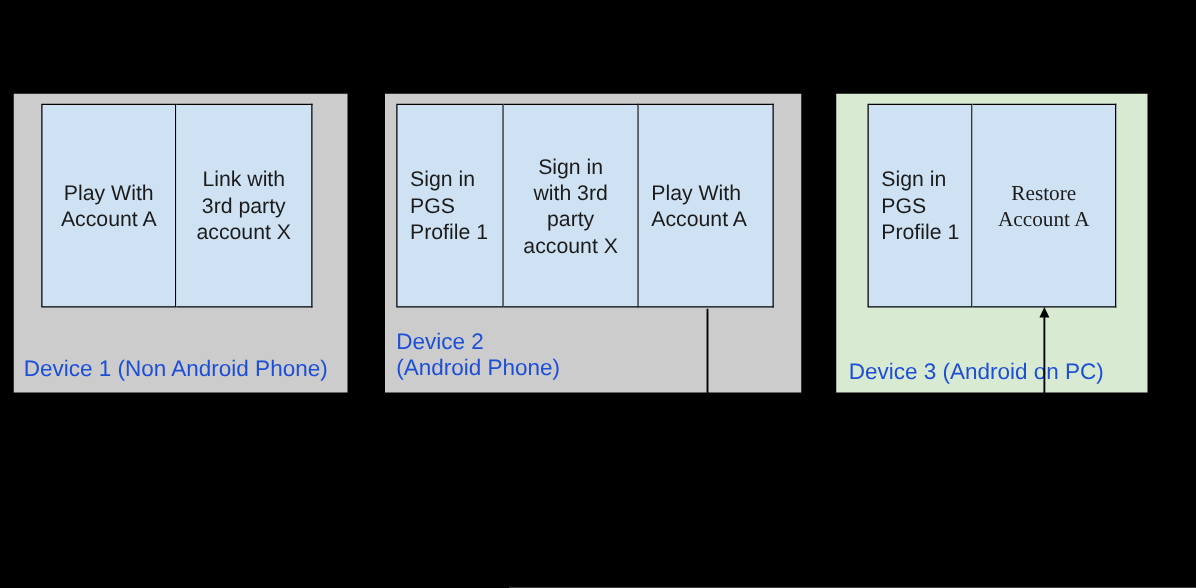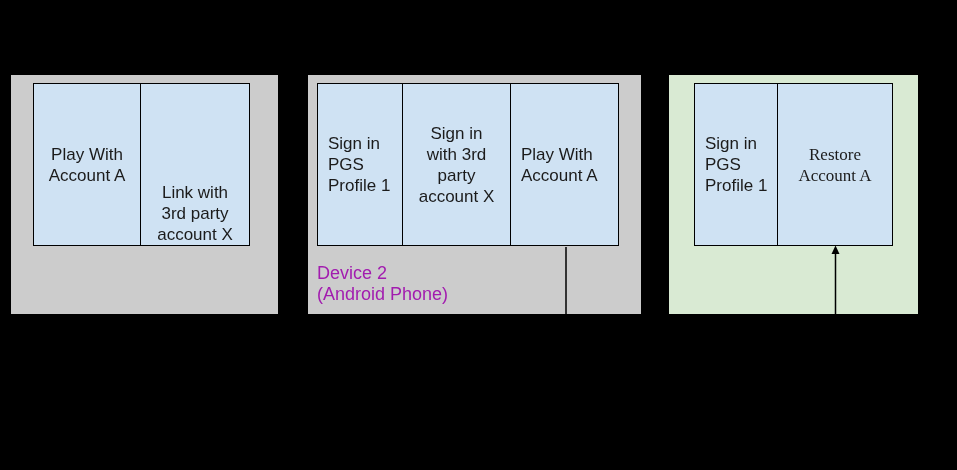--- a/index.html
+++ b/index.html
@@ -41,21 +41,21 @@
     color: #1b1b1b;
     white-space: pre-line;
   }
   .step.align-center .step-text { text-align: center; }
   .step.align-left   .step-text { text-align: left; padding-left: 10px; padding-right: 4px; }
 
   .device-label {
     position: absolute;
     font-size: 18px;
     line-height: 21px;
-    color: #a21caf;
+    color: #1d4ed8;
     white-space: pre-line;
   }
 
   .connector-svg {
     position: absolute;
     left: 0; top: 0;
     width: 957px;
     height: 470px;
     pointer-events: none;
     z-index: 5;
@@ -67,41 +67,42 @@
   #device-1 .device-label { left: 8px;  top: 210px; }
 
   #device-2 { left: 308px; width: 333px; }
   #device-2 .steps { left: 9px; }
   #device-2 .device-label { left: 9px;  top: 188px; }
 
   #device-3 { left: 669px; width: 249px; }
   #device-3 .steps { left: 25px; }
   #device-3 .device-label { left: 10px; top: 212px; }
 
-  .w108 { width: 108px; } .w109 { width: 109px; align-items: flex-end; }
+  .w108 { width: 108px; } .w109 { width: 109px; }
   .w86  { width: 86px;  } .w84  { width: 84px;  }
   .w115 { width: 115px; font-family: Liberation Serif, serif; }
 </style>
 </head>
 <body>
 
 <div class="canvas">
 
   <section class="device device-gray" id="device-1">
     <div class="steps">
       <div class="step align-center w108">
         <div class="step-text">Play With
 Account A</div>
       </div>
       <div class="step align-center w109">
         <div class="step-text">Link with
 3rd party
 account X</div>
       </div>
     </div>
+    <div class="device-label">Device 1 (Non Android Phone)</div>
   </section>
 
   <section class="device device-gray" id="device-2">
     <div class="steps">
       <div class="step align-left w86">
         <div class="step-text">Sign in
 PGS
 Profile 1</div>
       </div>
       <div class="step align-center w108">
@@ -124,20 +125,21 @@
       <div class="step align-left w84">
         <div class="step-text">Sign in
 PGS
 Profile 1</div>
       </div>
       <div class="step align-center w115">
         <div class="step-text">Restore
 Account A</div>
       </div>
     </div>
+    <div class="device-label">Device 3 (Android on PC)</div>
   </section>
 
   <svg class="connector-svg" viewBox="0 0 957 470" xmlns="http://www.w3.org/2000/svg" aria-hidden="true">
     <polyline points="566,247 566,430 835.5,430 835.5,252" fill="none" stroke="#000000" stroke-width="1.5"></polyline>
     <polygon points="835.5,245.5 831.5,254 839.5,254" fill="#000000"></polygon>
   </svg>
 
 </div>
 
 </body></html>

